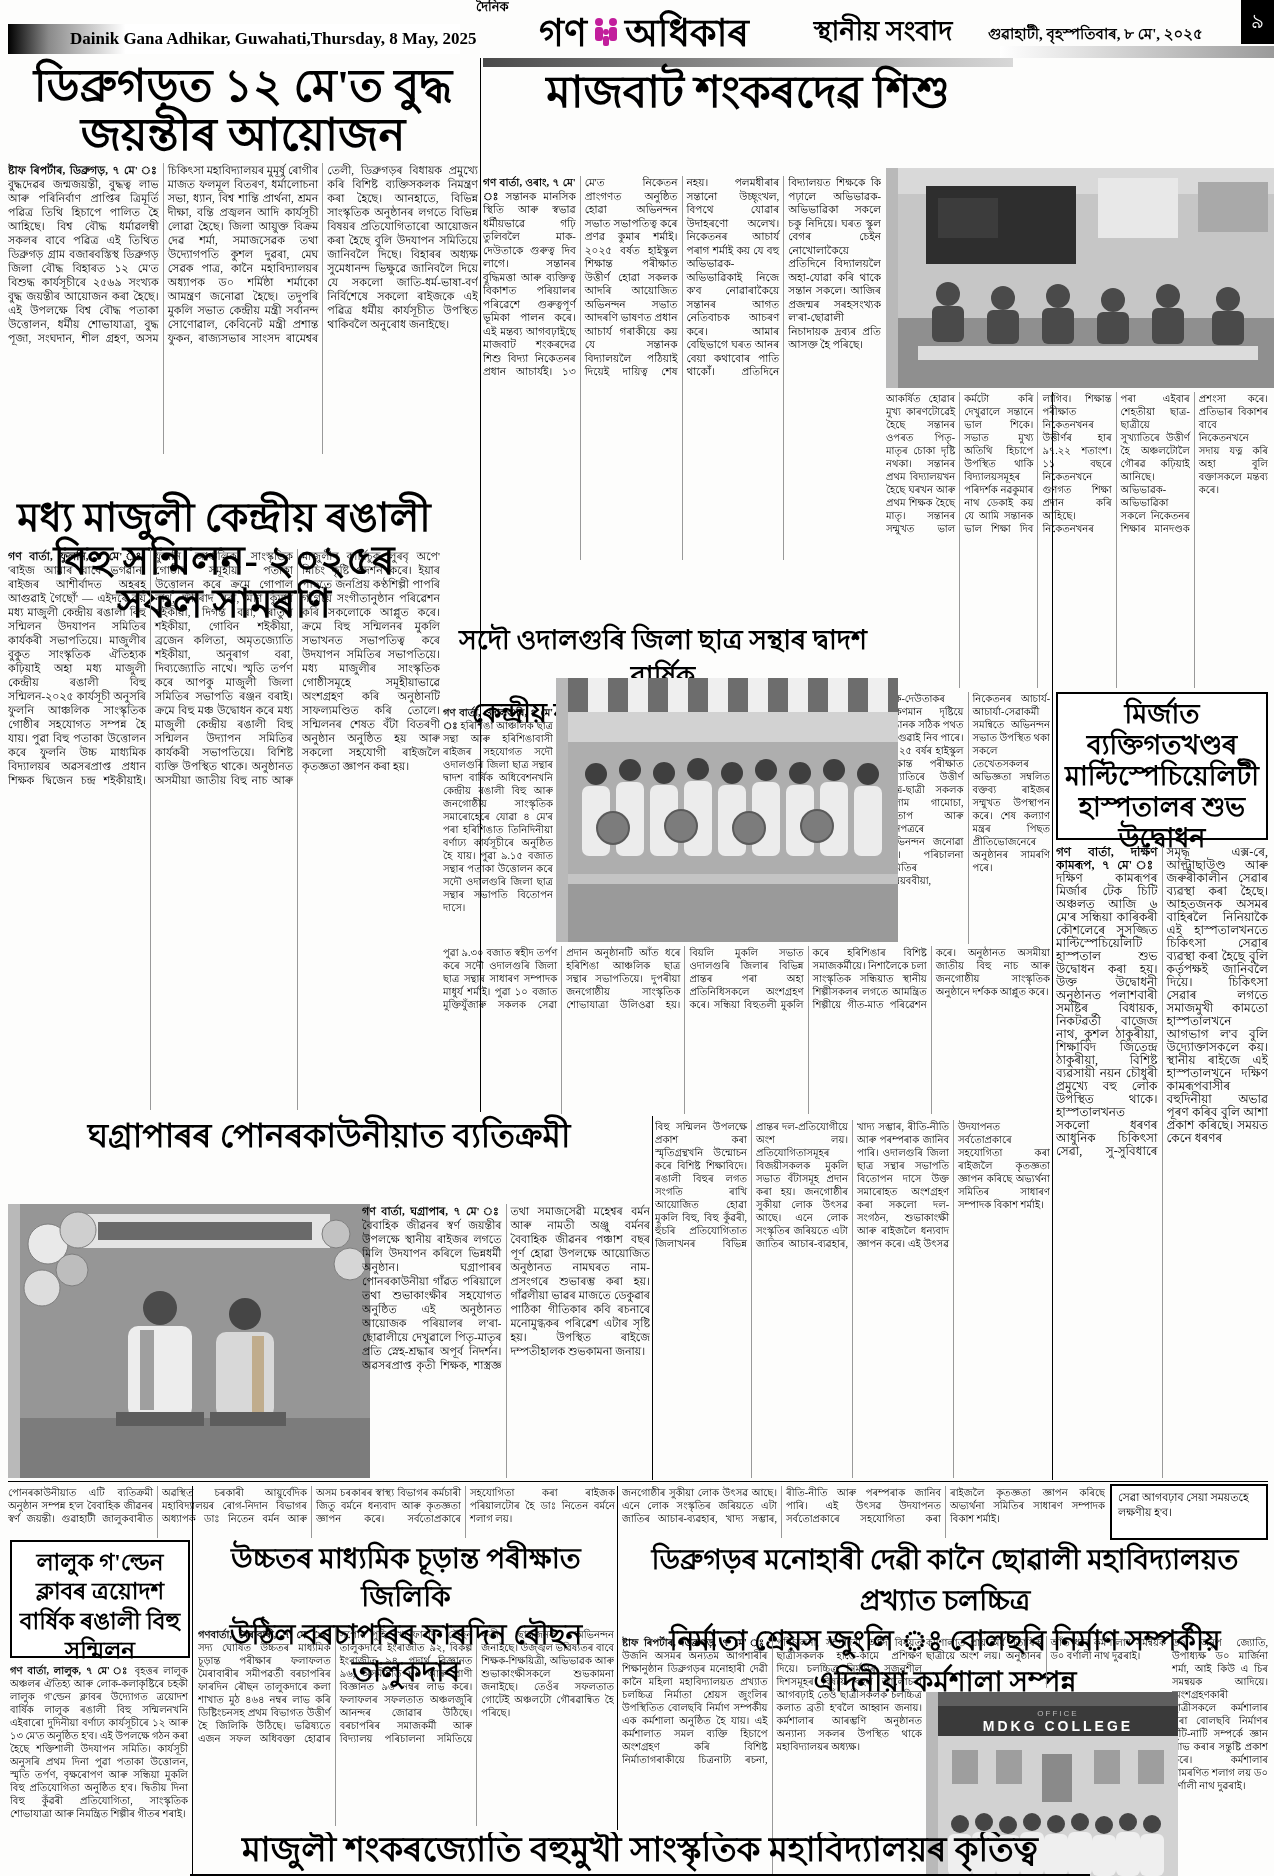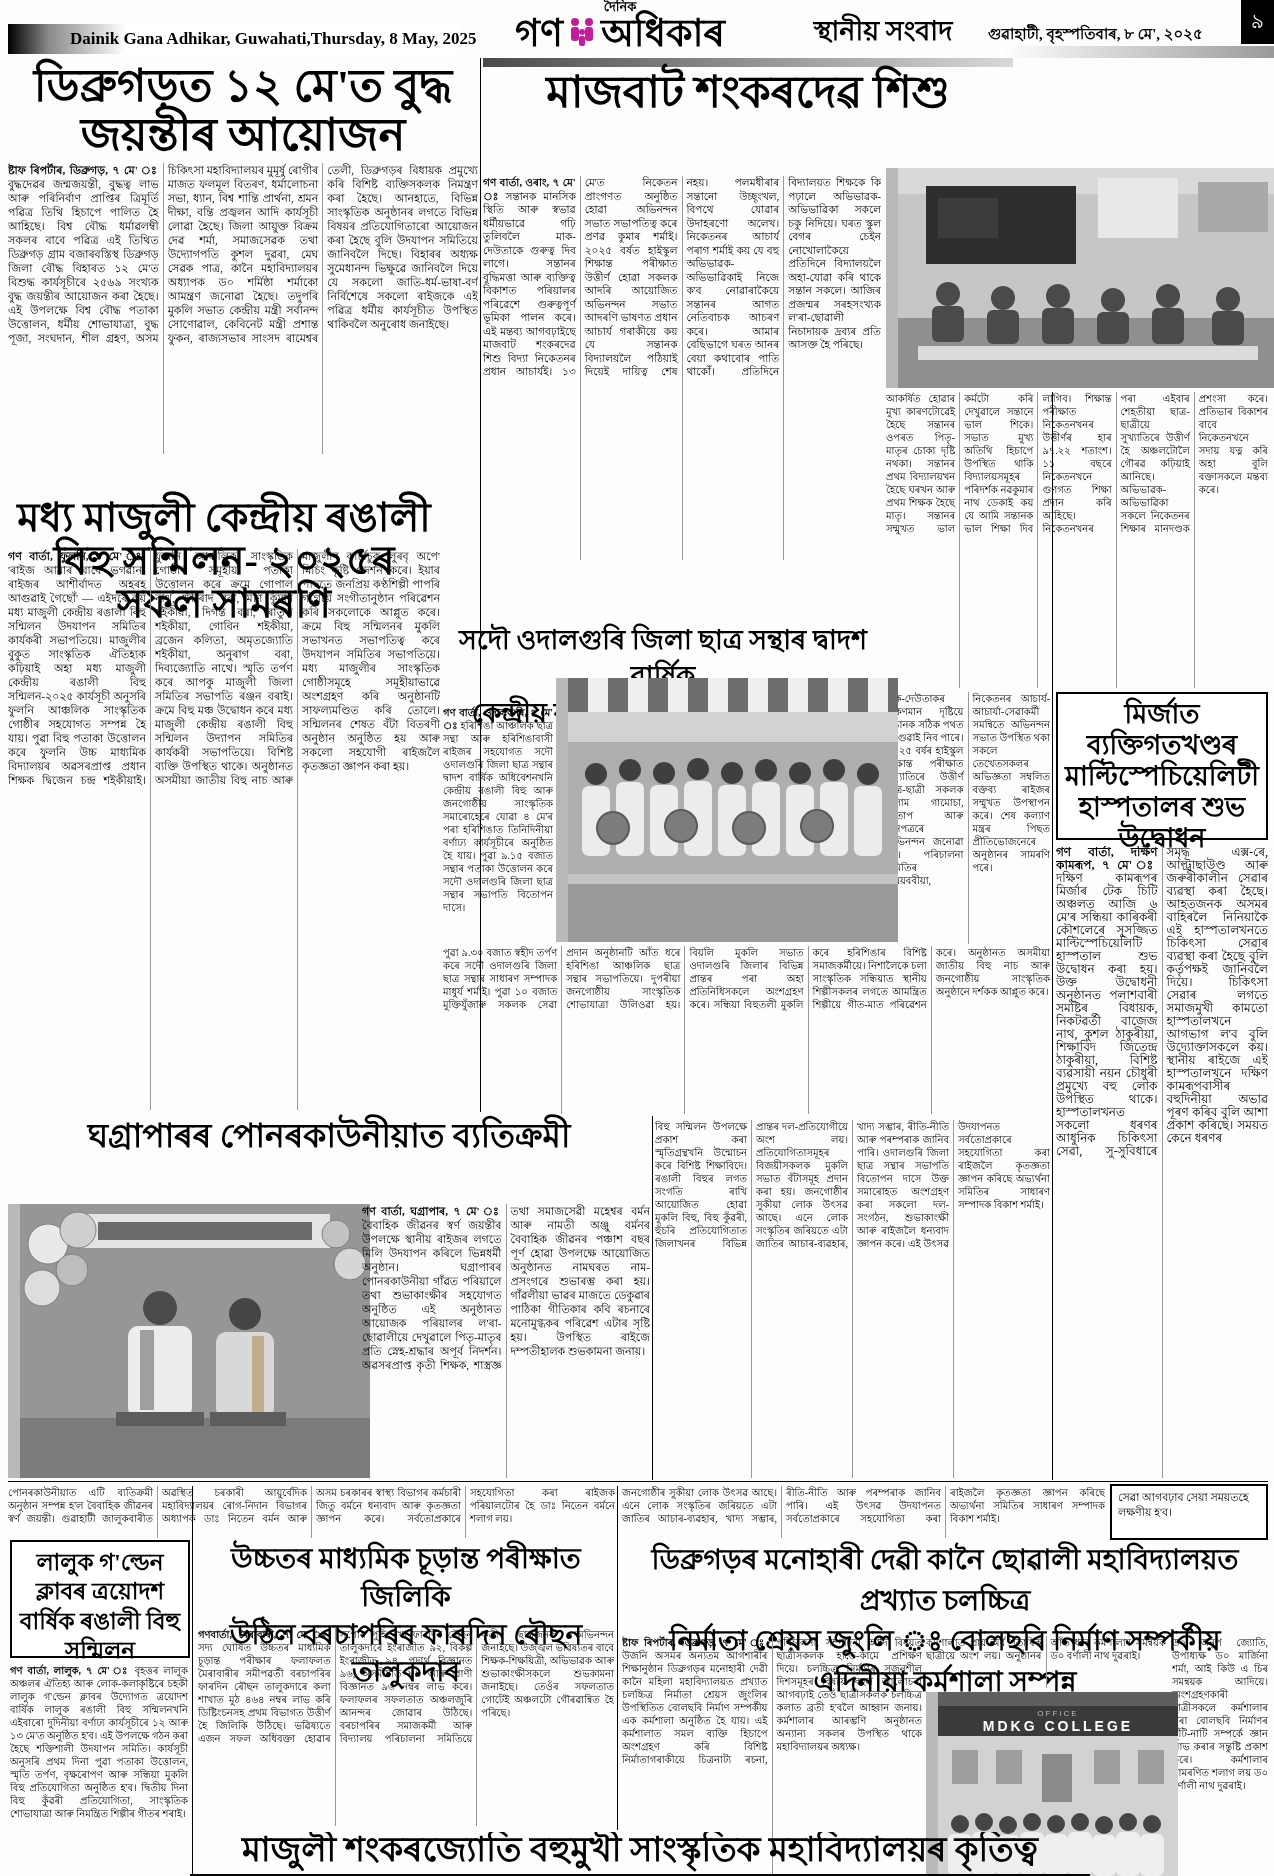--- a/index.html
+++ b/index.html
@@ -11,21 +11,21 @@
       column-gap:9px;column-rule:1px solid #999;}
   .bt p{margin:0;}
   .byline{font-weight:bold;}
   .rule{background:#000;}
   .boxed{border:2px solid #000;box-sizing:border-box;background:#fff;}
   
   .dl-left{left:8px;top:24px;width:452px;height:30px;display:flex;align-items:center;
            background:linear-gradient(90deg,#000 0%,#8a8a8a 9%,#fff 26%);}
   .dl-left span{font-family:Liberation Serif, serif;font-weight:bold;font-size:17px;
            padding-left:62px;white-space:nowrap;}
-  .masthead{left:452px;top:0;width:336px;height:56px;text-align:center;overflow:hidden;}
+  .masthead{left:476px;top:0;width:336px;height:56px;overflow:hidden;}
   .masthead-small{font-size:13px;font-weight:bold;line-height:13px;}
   .masthead-main{font-size:38px;font-weight:bold;line-height:40px;display:flex;
                  align-items:center;justify-content:center;gap:4px;}
   .section-label{left:792px;top:10px;width:182px;height:44px;font-size:27px;font-weight:bold;
                  display:flex;align-items:center;justify-content:center;}
   .dl-right{left:988px;top:22px;width:248px;font-size:15px;font-weight:bold;white-space:nowrap;}
   .pageno{right:0;top:0;width:33px;height:44px;background:#000;color:#fff;font-size:20px;
           display:flex;align-items:center;justify-content:center;}
   .gray-strip{left:1000px;top:46px;width:274px;height:12px;
           background:linear-gradient(90deg,#fff,#9a9a9a);}

